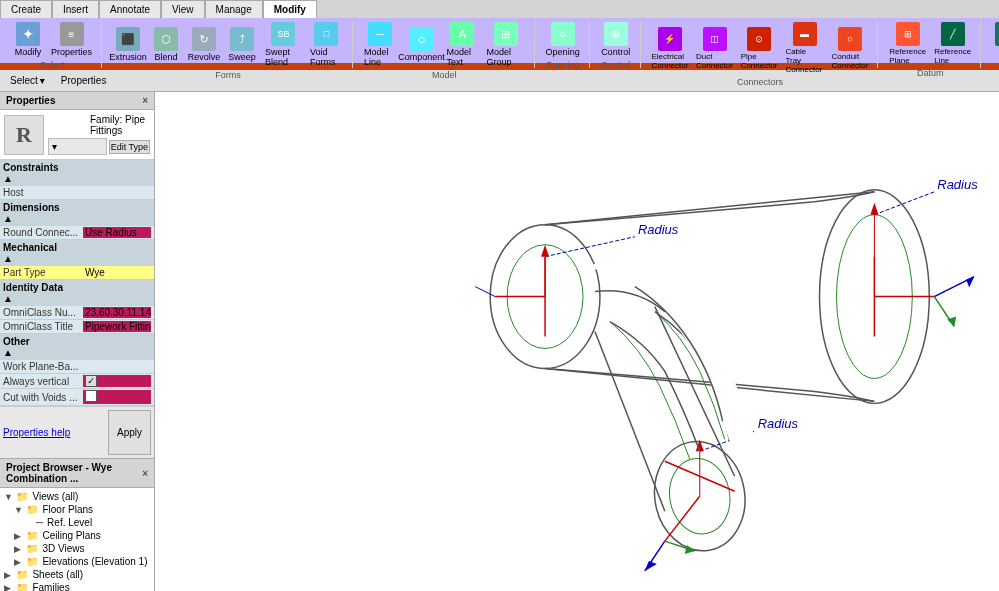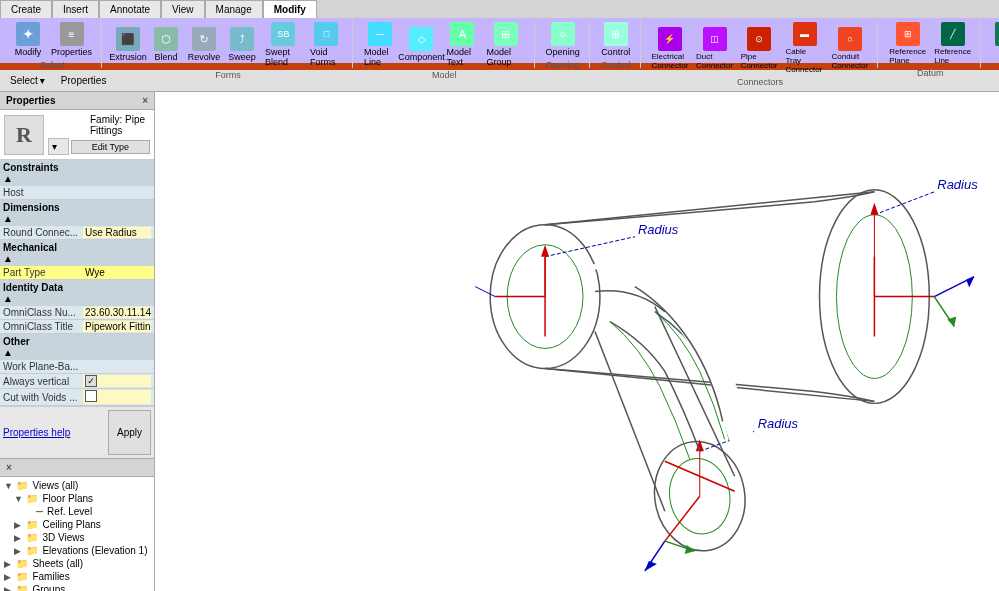--- a/index.html
+++ b/index.html
@@ -29,23 +29,23 @@
 
     
     .properties-panel { flex: 0 0 auto; border-bottom: 1px solid #aaa; }
     .panel-header { background: #d4d4d4; padding: 3px 6px; font-size: 10px; font-weight: bold; display: flex; justify-content: space-between; align-items: center; border-bottom: 1px solid #aaa; }
     .panel-header-btn { cursor: pointer; font-size: 10px; color: #555; }
     .properties-icon-area { padding: 4px; display: flex; align-items: center; gap: 4px; background: #fff; border-bottom: 1px solid #ccc; }
     .r-icon { width: 40px; height: 40px; background: #e0e0e0; border: 1px solid #bbb; display: flex; align-items: center; justify-content: center; font-size: 22px; font-weight: bold; color: #555; font-family: serif; }
     .family-dropdown { flex: 1; font-size: 10px; background: #e8e8e8; border: 1px solid #bbb; padding: 2px 3px; cursor: pointer; }
     .prop-row { display: flex; align-items: center; padding: 1px 3px; background: #dce8f0; border-bottom: 1px solid #ccc; }
     .prop-label { font-size: 10px; color: #333; flex: 0 0 80px; overflow: hidden; white-space: nowrap; }
-    .prop-value { font-size: 10px; flex: 1; background: #fef9c3; padding: 0 2px; overflow: hidden; white-space: nowrap; }
+    .prop-value { font-size: 10px; flex: 1; background: #be185d; padding: 0 2px; overflow: hidden; white-space: nowrap; }
     .prop-section { font-size: 10px; font-weight: bold; background: #c8d4dc; padding: 2px 3px; display: flex; justify-content: space-between; flex-direction: column; }
-    .edit-type-btn { font-size: 9px; background: #e0e0e0; border: 1px solid #aaa; cursor: pointer; padding: 1px 20px; }
+    .edit-type-btn { font-size: 9px; background: #e0e0e0; border: 1px solid #aaa; cursor: pointer; padding: 1px 1px; }
     .prop-highlighted { background: #ffff88 !important; }
     .checkbox-icon { width: 12px; height: 12px; border: 1px solid #555; background: #fff; display: inline-flex; align-items: center; justify-content: center; font-size: 9px; }
     .checkbox-checked { background: #ddd; }
     .properties-footer { padding: 3px; background: #e8e8e8; border-top: 1px solid #ccc; display: flex; justify-content: space-between; align-items: center; }
     .prop-help-link { font-size: 10px; color: #0000cc; text-decoration: underline; cursor: pointer; }
     .apply-btn { font-size: 10px; background: #e0e0e0; border: 1px solid #aaa; cursor: pointer; padding: 16px 8px; }
 
     
     .project-browser { flex: 1; overflow: hidden; display: flex; flex-direction: column; }
     .browser-header { background: #d4d4d4; padding: 3px 6px; font-size: 10px; font-weight: bold; display: flex; justify-content: space-between; align-items: center; border-bottom: 1px solid #aaa; }
@@ -316,20 +316,21 @@
       </div>
 
       <div class="properties-footer">
         <a class="prop-help-link">Properties help</a>
         <button class="apply-btn">Apply</button>
       </div>
     </div>
 
     <div class="project-browser">
       <div class="browser-header">
+        <span>Project Browser - Wye Combination ...</span>
         <span class="panel-header-btn">×</span>
       </div>
       <div class="tree-area">
         <div class="tree-item">
           <span class="tree-toggle">▼</span>
           <span class="tree-icon">📁</span>
           <span>Views (all)</span>
         </div>
         <div class="tree-item tree-indent1">
           <span class="tree-toggle">▼</span>

